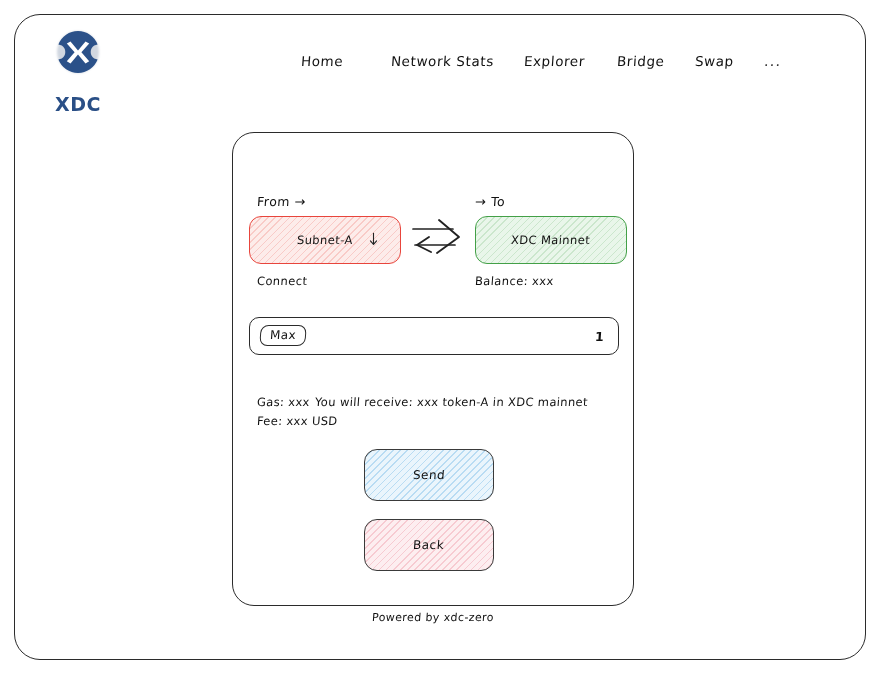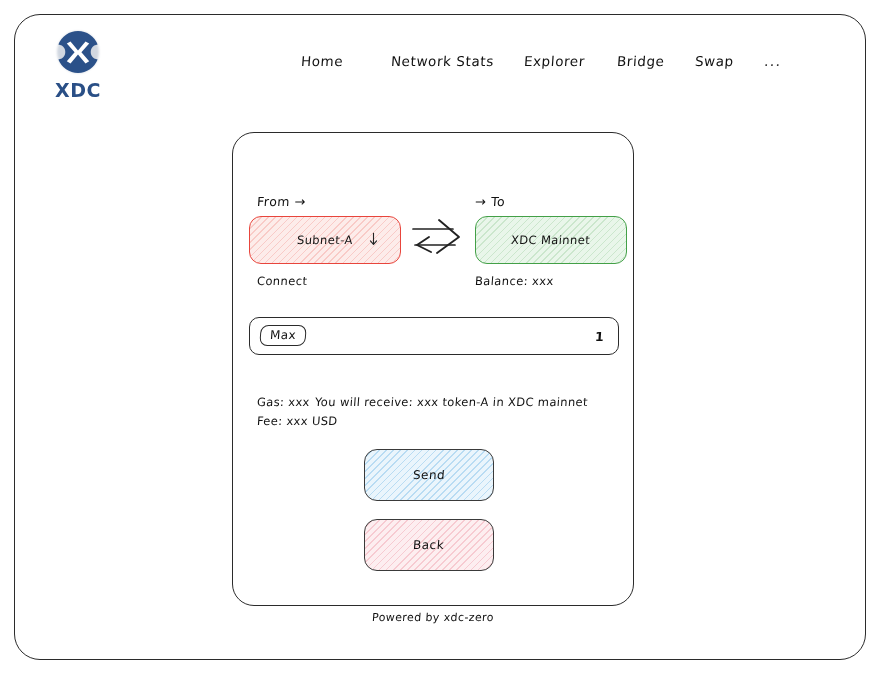--- a/index.html
+++ b/index.html
@@ -39,21 +39,21 @@
   }
   #brand .mark {
     width: 54px;
     height: 54px;
     margin: 0 auto;
     position: relative;
     display: block;
   }
   #brand .mark svg { display: block; }
   #brand .word {
-    margin-top: 1px;
+    margin-top: 15px;
     font-family: "DejaVu Sans", sans-serif;
     font-size: 19px;
     font-weight: 700;
     letter-spacing: 0.5px;
     color: #2a4f86;
     line-height: 1.1;
   }
 
   
   #top-nav {

